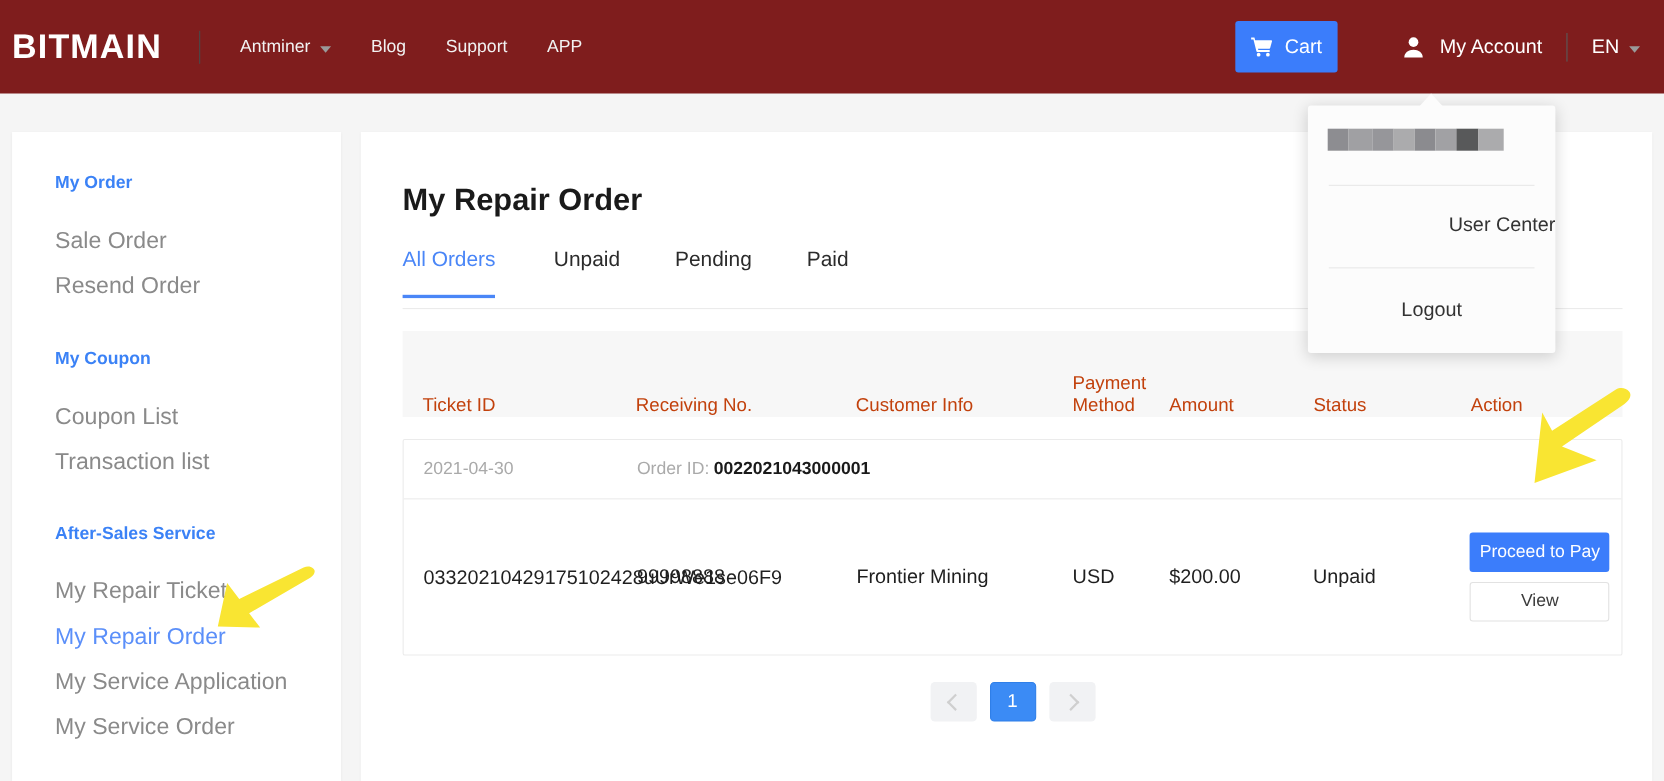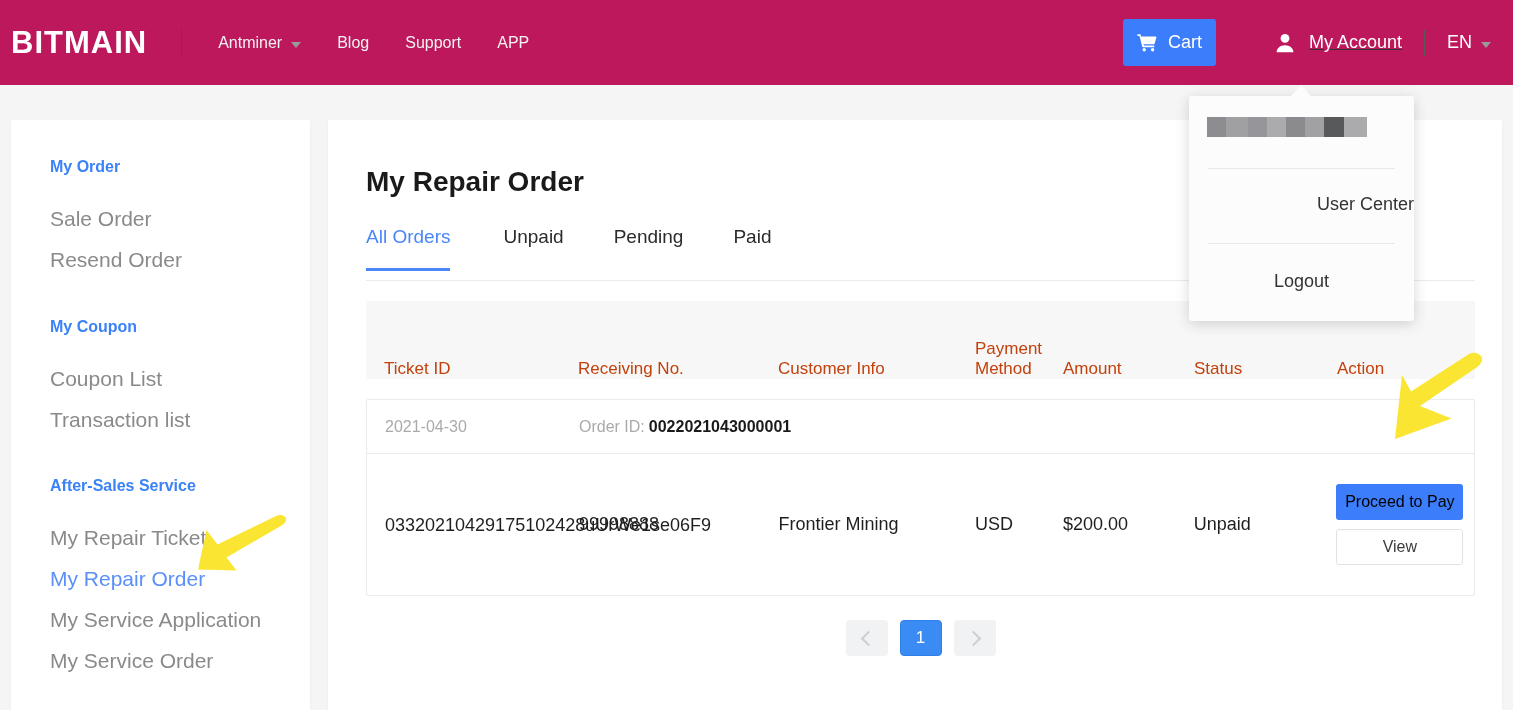--- a/index.html
+++ b/index.html
@@ -15,21 +15,21 @@
     color: #333;
     position: relative;
   }
 
   
   .topnav {
     position: absolute;
     top: 0; left: 0;
     width: 1513px;
     height: 85px;
-    background: #be185d;
+    background: #7f1d1d;
     display: flex;
     align-items: center;
     z-index: 40;
   }
   .logo {
     margin-left: 11px;
     color: #ffffff;
     font-size: 31px;
     font-weight: 700;
     letter-spacing: 1px;
@@ -89,21 +89,20 @@
   .cart-icon {
     margin-right: 11px;
     display: flex;
     align-items: center;
   }
   .account-wrap {
     display: flex;
     align-items: center;
     margin-left: 58px;
     cursor: pointer;
-    text-decoration: underline;
   }
   .person-icon { display: flex; align-items:center; margin-right: 13px; }
   .account-label { color: #fff; font-size: 18px; }
   .vert-sep {
     width: 1px; height: 26px;
     background: #5a5a5a;
     margin: 0 22px;
   }
   .lang-wrap {
     display: flex;
@@ -285,21 +284,21 @@
   .cell.c3 { line-height: 27px; }
   .actions {
     width: 138px;
     display: flex;
     flex-direction: column;
     align-items: flex-start;
     gap: 9px;
   }
   .btn-pay {
     background: #3b7dfb;
-    color: #000000;
+    color: #ffffff;
     border: none;
     border-radius: 3px;
     width: 127px;
     height: 36px;
     font-size: 16px;
     cursor: pointer;
     font-family: "Liberation Sans", sans-serif;
   }
   .btn-view {
     background: #fff;

